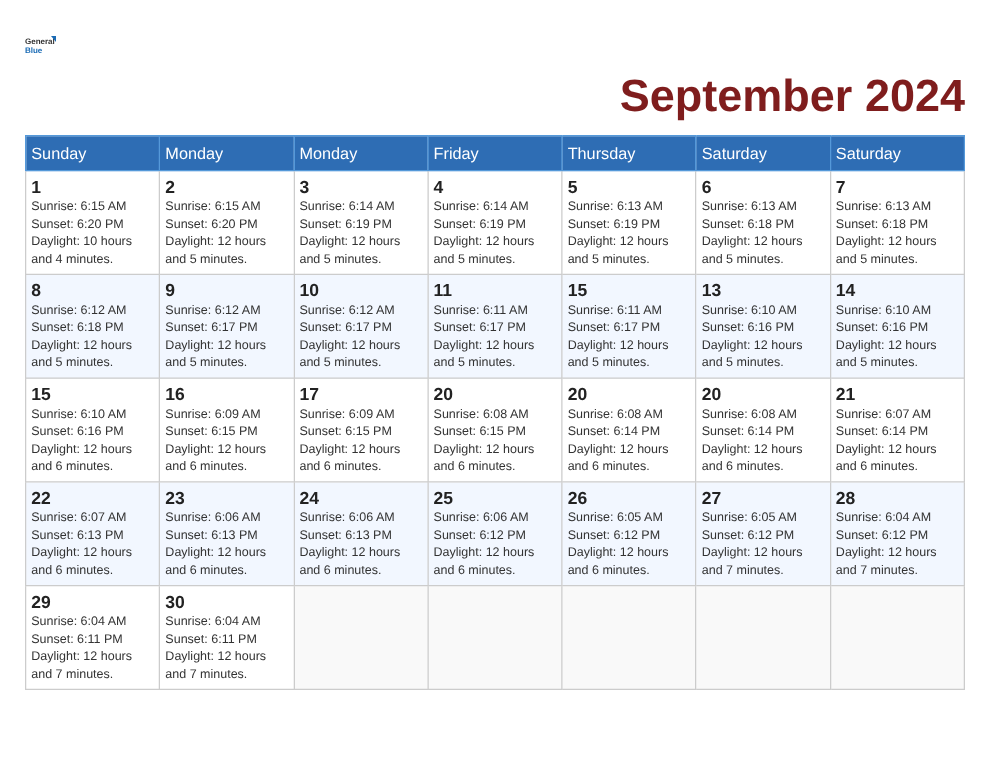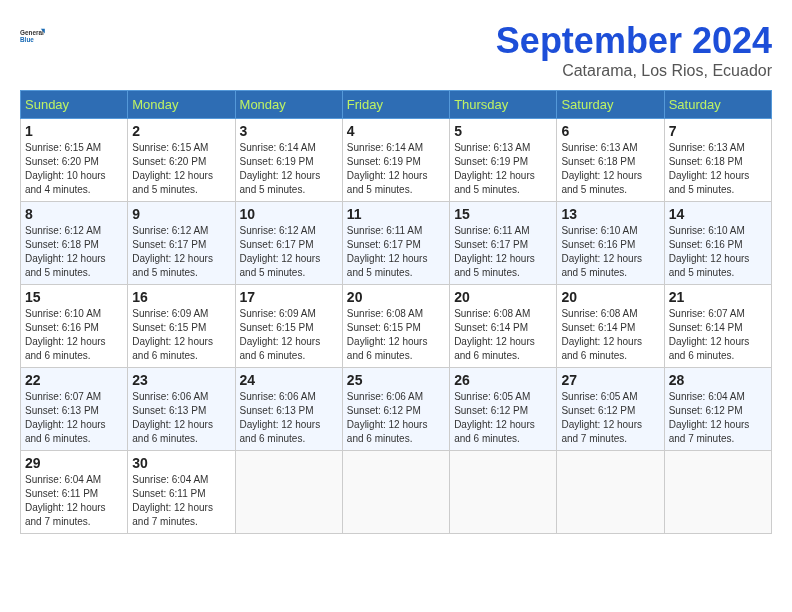--- a/index.html
+++ b/index.html
@@ -24,34 +24,35 @@
     .logo-icon {
       width: 32px;
       height: 32px;
     }
     .title-block {
       text-align: right;
     }
     .month-year {
       font-size: 36px;
       font-weight: bold;
-      color: #1d4ed8;
+      color: #7f1d1d;
+      margin-top: 36px;
     }
     .location {
       font-size: 16px;
       color: #555;
     }
     table {
       width: 100%;
       border-collapse: collapse;
       font-size: 11px;
     }
     thead tr th {
       background-color: #2e6db4;
-      color: #bef264;
+      color: #ffffff;
       padding: 6px 4px;
       text-align: left;
       font-size: 13px;
       font-weight: normal;
       border: 1px solid #5599d9;
     }
     tbody tr td {
       border: 1px solid #ccc;
       padding: 4px;
       vertical-align: top;
@@ -84,21 +85,20 @@
 <div class="header">
   <div class="logo">
     <svg class="logo-icon" viewBox="0 0 80 40" width="80" height="40">
         <text x="0" y="18" font-size="16" font-weight="bold" fill="#333">General</text>
         <text x="0" y="36" font-size="16" font-weight="bold" fill="#1a6bb5">Blue</text>
         <polygon points="52,2 62,2 62,14" fill="#1a6bb5"></polygon>
       </svg>
   </div>
   <div class="title-block">
     <div class="month-year">September 2024</div>
-    <div class="location">Catarama, Los Rios, Ecuador</div>
   </div>
 </div>
 
 <table>
   <thead>
     <tr>
       <th>Sunday</th>
       <th>Monday</th>
       <th>Monday</th>
       <th>Friday</th>

